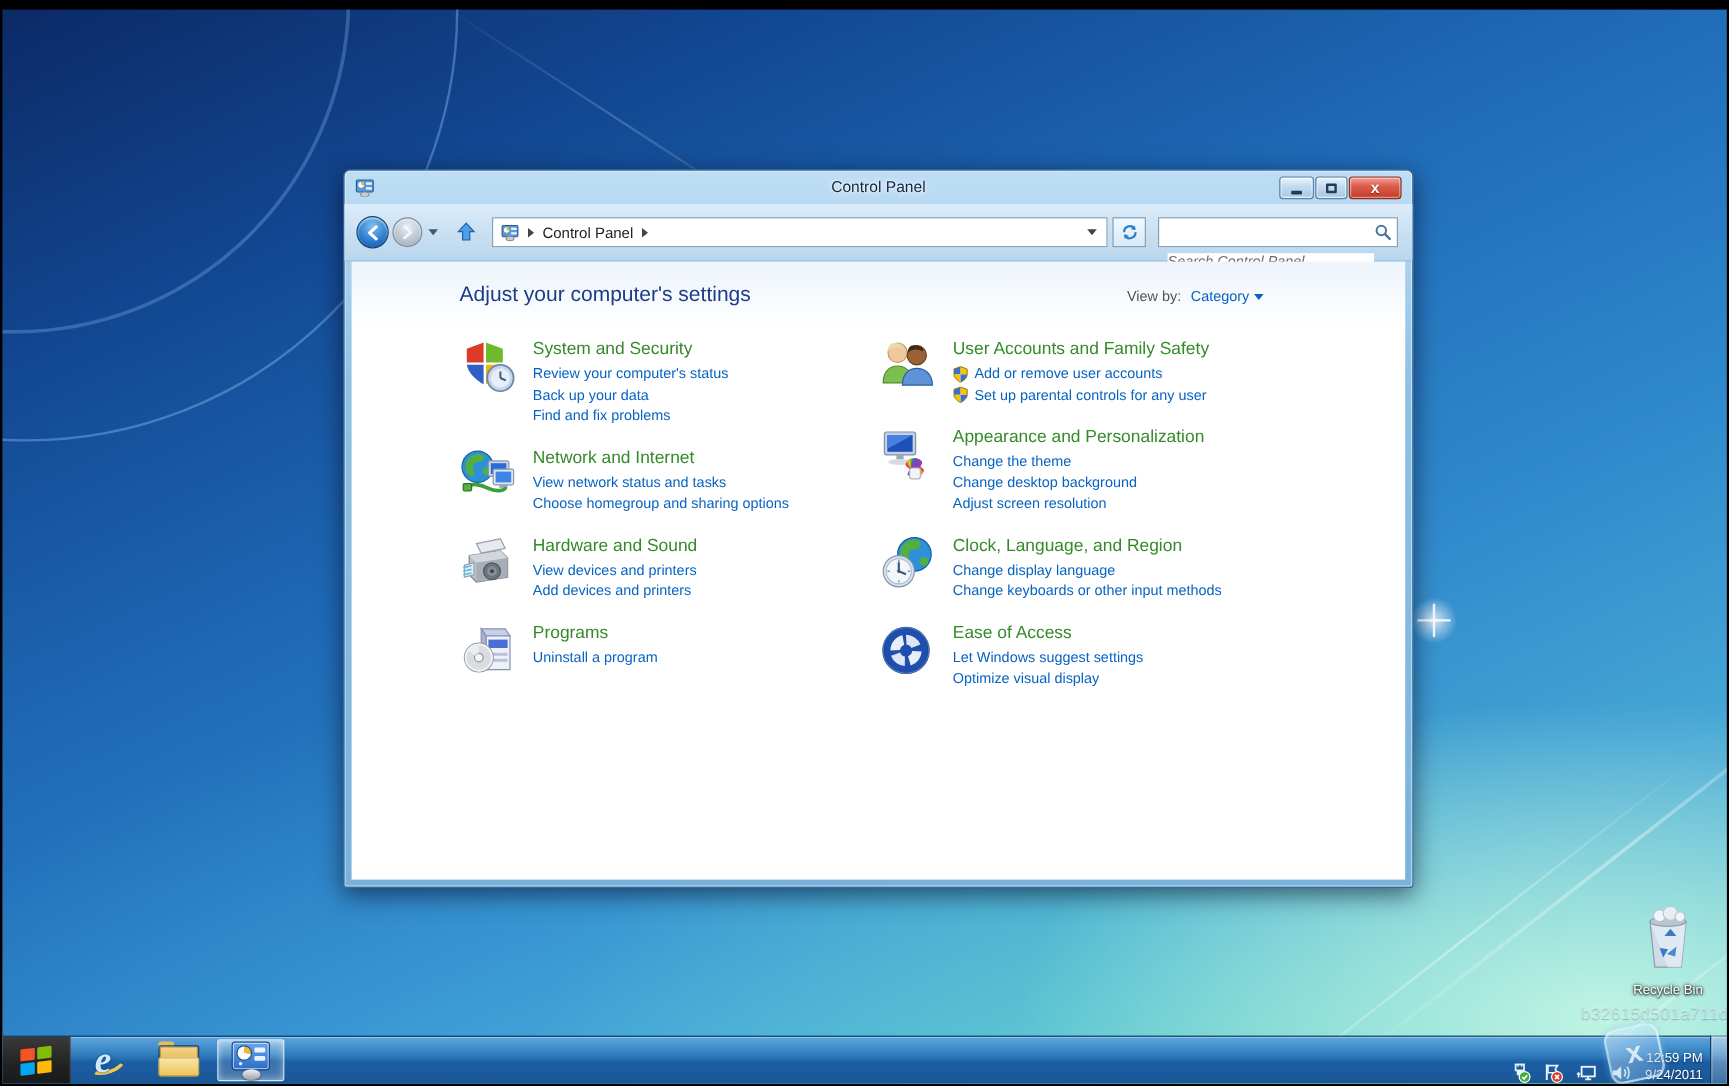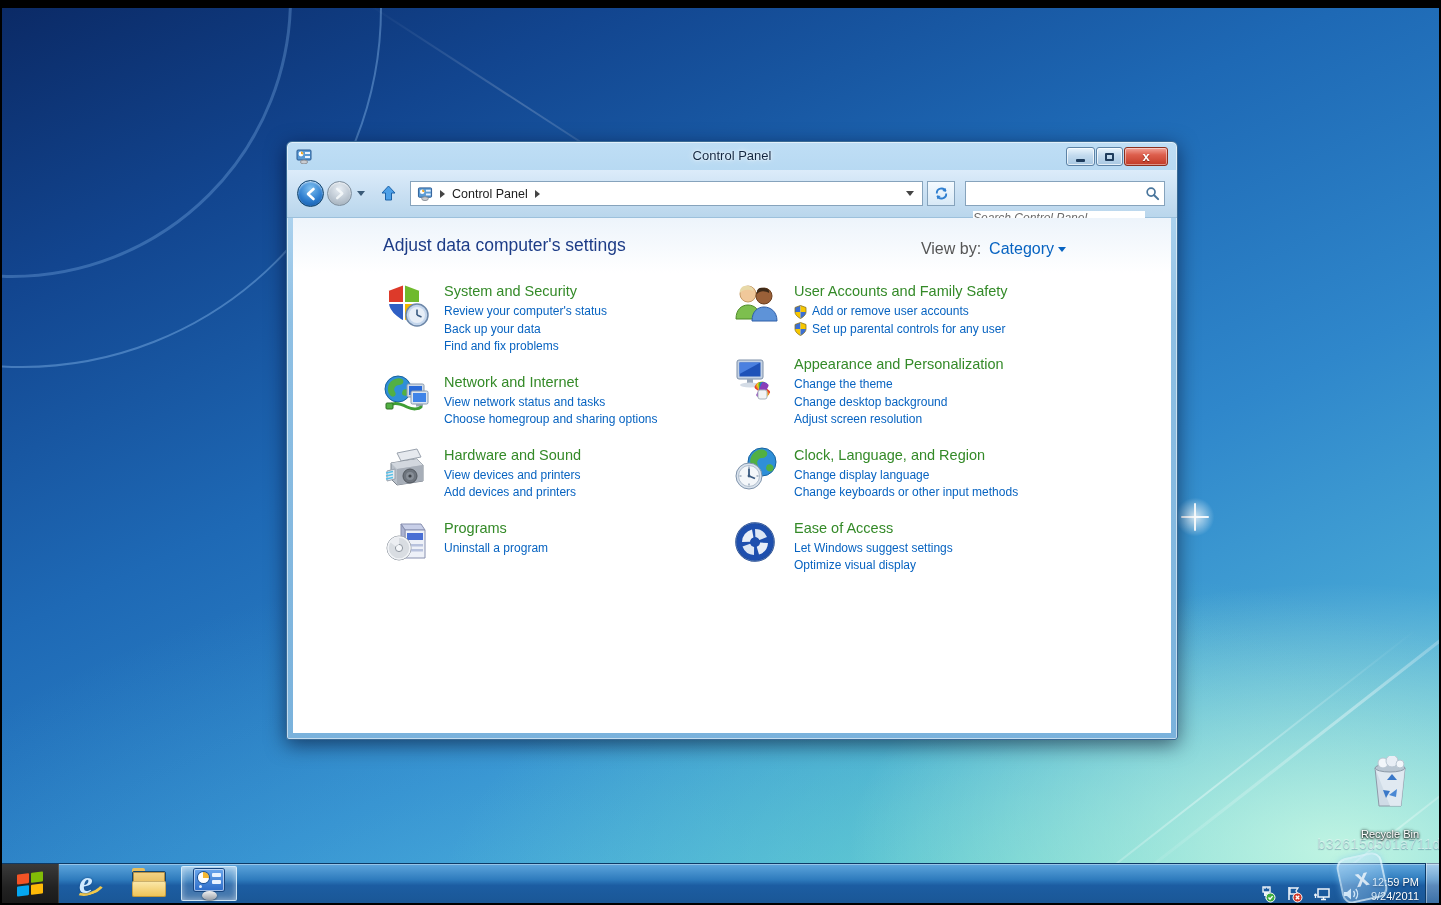--- a/index.html
+++ b/index.html
@@ -29,21 +29,21 @@
   .sparkle::before { width:28px; height:2px; transform:translate(-50%,-50%); }
   .sparkle::after  { width:2px; height:28px; transform:translate(-50%,-50%); }
   .sparkle .glow { position:absolute; inset:-6px; border-radius:50%;
        background:radial-gradient(circle, rgba(255,255,255,.8), rgba(255,255,255,0) 65%); }
 
   .build-mark { position:absolute; top:828px; right:-10px; font-size:14px; letter-spacing:.5px;
        color:rgba(255,255,255,.45); text-shadow:0 1px 1px rgba(0,40,90,.3); }
 
   
   .recycle { position:absolute; left:1352px; top:748px; width:72px; text-align:center; cursor:default; }
-  .recycle .label { margin-top:14px; font-size:11px; color:#fff; text-shadow:0 1px 2px #000, 0 0 3px #000; }
+  .recycle .label { margin-top:4px; font-size:11px; color:#fff; text-shadow:0 1px 2px #000, 0 0 3px #000; }
 
   
   .win { position:absolute; left:284px; top:133px; width:892px; height:599px;
          background:linear-gradient(#bfdef5, #8fc0e4 30%, #7ab2dc);
          border:1px solid #3a6a94; border-radius:6px 6px 3px 3px;
          box-shadow:0 5px 20px rgba(0,0,25,.55), inset 0 0 0 1px rgba(255,255,255,.55); }
   .titlebar { position:relative; height:28px; }
   .title { text-align:center; line-height:28px; font-size:13px; color:#122742;
            text-shadow:0 0 6px #fff, 0 0 2px #fff; }
   .win-icon { position:absolute; left:9px; top:6px; }
@@ -86,21 +86,21 @@
   .search { width:200px; height:25px; margin-left:10px; background:#fff; border:1px solid #86a3bc;
           display:flex; align-items:center; padding:0 4px 0 7px; }
   .search input { flex:1; border:none; outline:none; font-size:12px; min-width:0;
           font-family:"Liberation Sans", sans-serif;margin-top:48px; }
   .search input::placeholder { color:#6d6d6d; font-style:italic; }
 
   
   .content { position:absolute; left:6px; right:6px; top:76px; bottom:6px; background:#fff; overflow:hidden;
              background:linear-gradient(#edf4fb, #ffffff 55px); }
   .content-header { position:absolute; left:90px; top:17px; font-size:17.5px; color:#1d3c87; }
-  .viewby { position:absolute; right:105px; top:22px; font-size:16px; color:#555; display:flex; align-items:center; }
+  .viewby { position:absolute; right:118px; top:22px; font-size:12px; color:#555; display:flex; align-items:center; }
   .viewby .val { color:#0763c1; margin-left:8px; cursor:pointer; }
   .viewby .chev { width:0; height:0; border-left:4px solid transparent; border-right:4px solid transparent;
           border-top:5px solid #0763c1; margin-left:4px; cursor:pointer; }
   .col { position:absolute; top:62px; }
   .col-left  { left:90px;  width:340px; }
   .col-right { left:440px; width:420px; }
   .cat { display:flex; margin-bottom:15px; }
   .cat-icon { width:48px; height:48px; margin-right:13px; flex:none; margin-top:1px; cursor:pointer; }
   .cat-title { font-size:14.5px; color:#348a28; margin:3px 0 4px; cursor:pointer; }
   .cat-link { display:flex; align-items:center; font-size:12px; color:#0763c1; line-height:17.5px; cursor:pointer; }
@@ -266,21 +266,21 @@
         <span style="display:flex;">
           <svg width="15" height="15" viewBox="0 0 16 16">
             <circle cx="6.5" cy="6.5" r="4.2" fill="none" stroke="#49759c" stroke-width="1.8"></circle>
             <line x1="9.8" y1="9.8" x2="14" y2="14" stroke="#49759c" stroke-width="2.2" stroke-linecap="round"></line>
           </svg>
         </span>
       </div>
     </div>
 
     <div class="content">
-      <div class="content-header">Adjust data computer's settings</div>
+      <div class="content-header">Adjust your computer's settings</div>
       <div class="viewby">
         <span>View by:</span>
         <span class="val">Category</span>
         <span class="chev"></span>
       </div>
 
       <div class="col col-left">
 
         <div class="cat">
           <div class="cat-icon">

